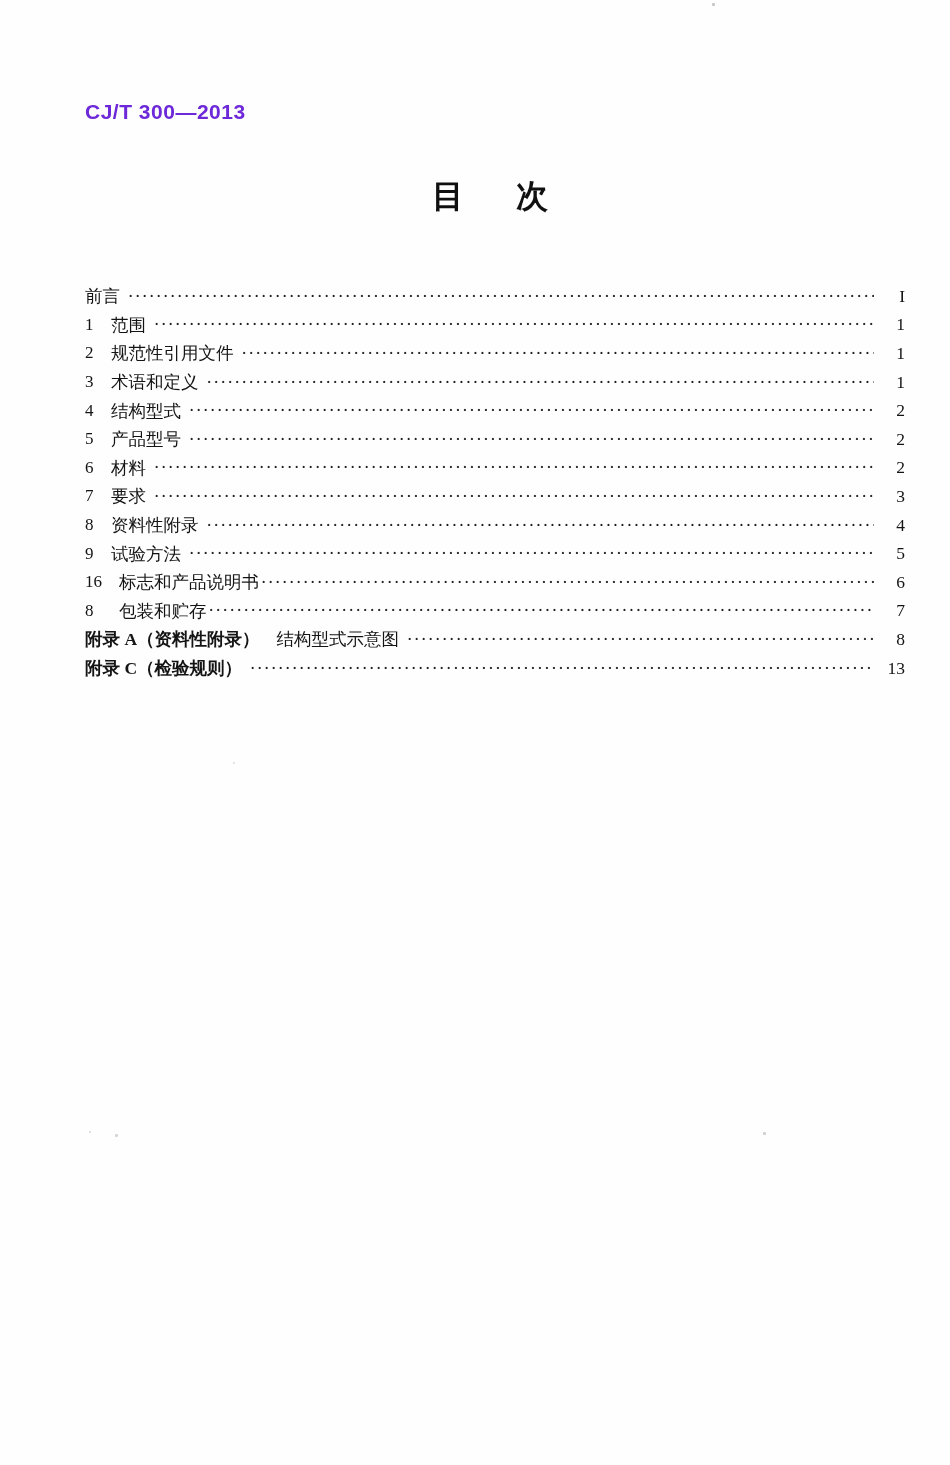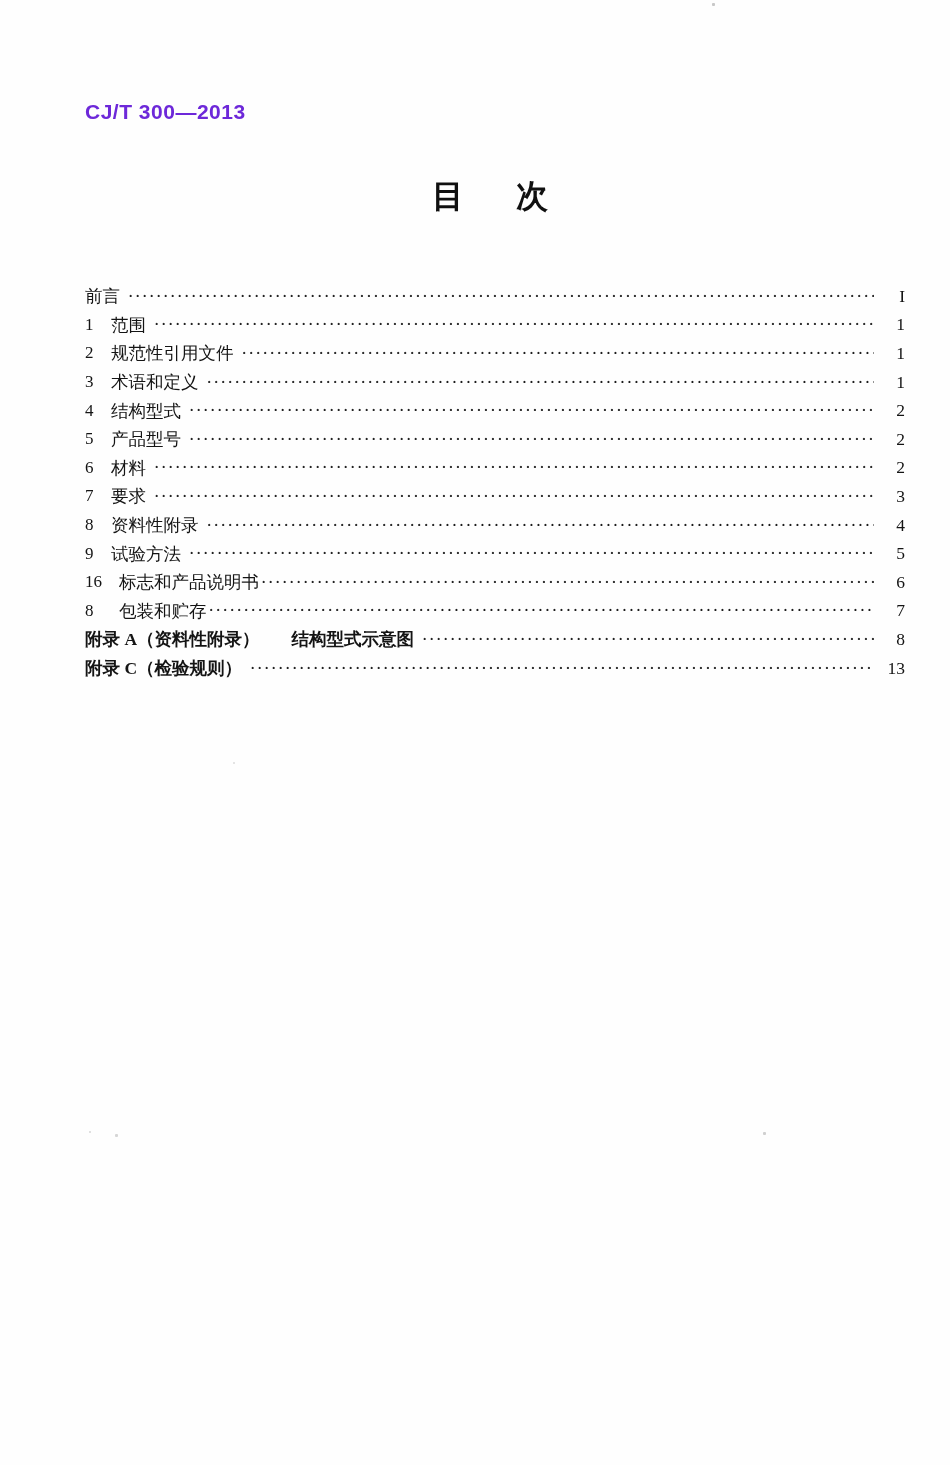--- a/index.html
+++ b/index.html
@@ -48,21 +48,21 @@
   }
   .num {
     display: inline-block;
     width: 26px;
     flex: 0 0 auto;
     font-size: 17px;
   }
   .num.w2 { width: 34px; }
   .label { flex: 0 0 auto; font-weight: 500; }
   .appx-prefix { flex: 0 0 auto; font-weight: 700; }
-  .appx-title { flex: 0 0 auto; margin-left: 32px; font-weight: 700; text-align: right; }
+  .appx-title { flex: 0 0 auto; margin-left: 17px; font-weight: 400; text-align: right; }
   .leader {
     flex: 1 1 auto;
     overflow: hidden;
     white-space: nowrap;
     margin-left: 8px;
     margin-right: 7px;
     color: #1c1c1c;
   }
   .leader.tight { margin-left: 2px; }
   .leader::after {

